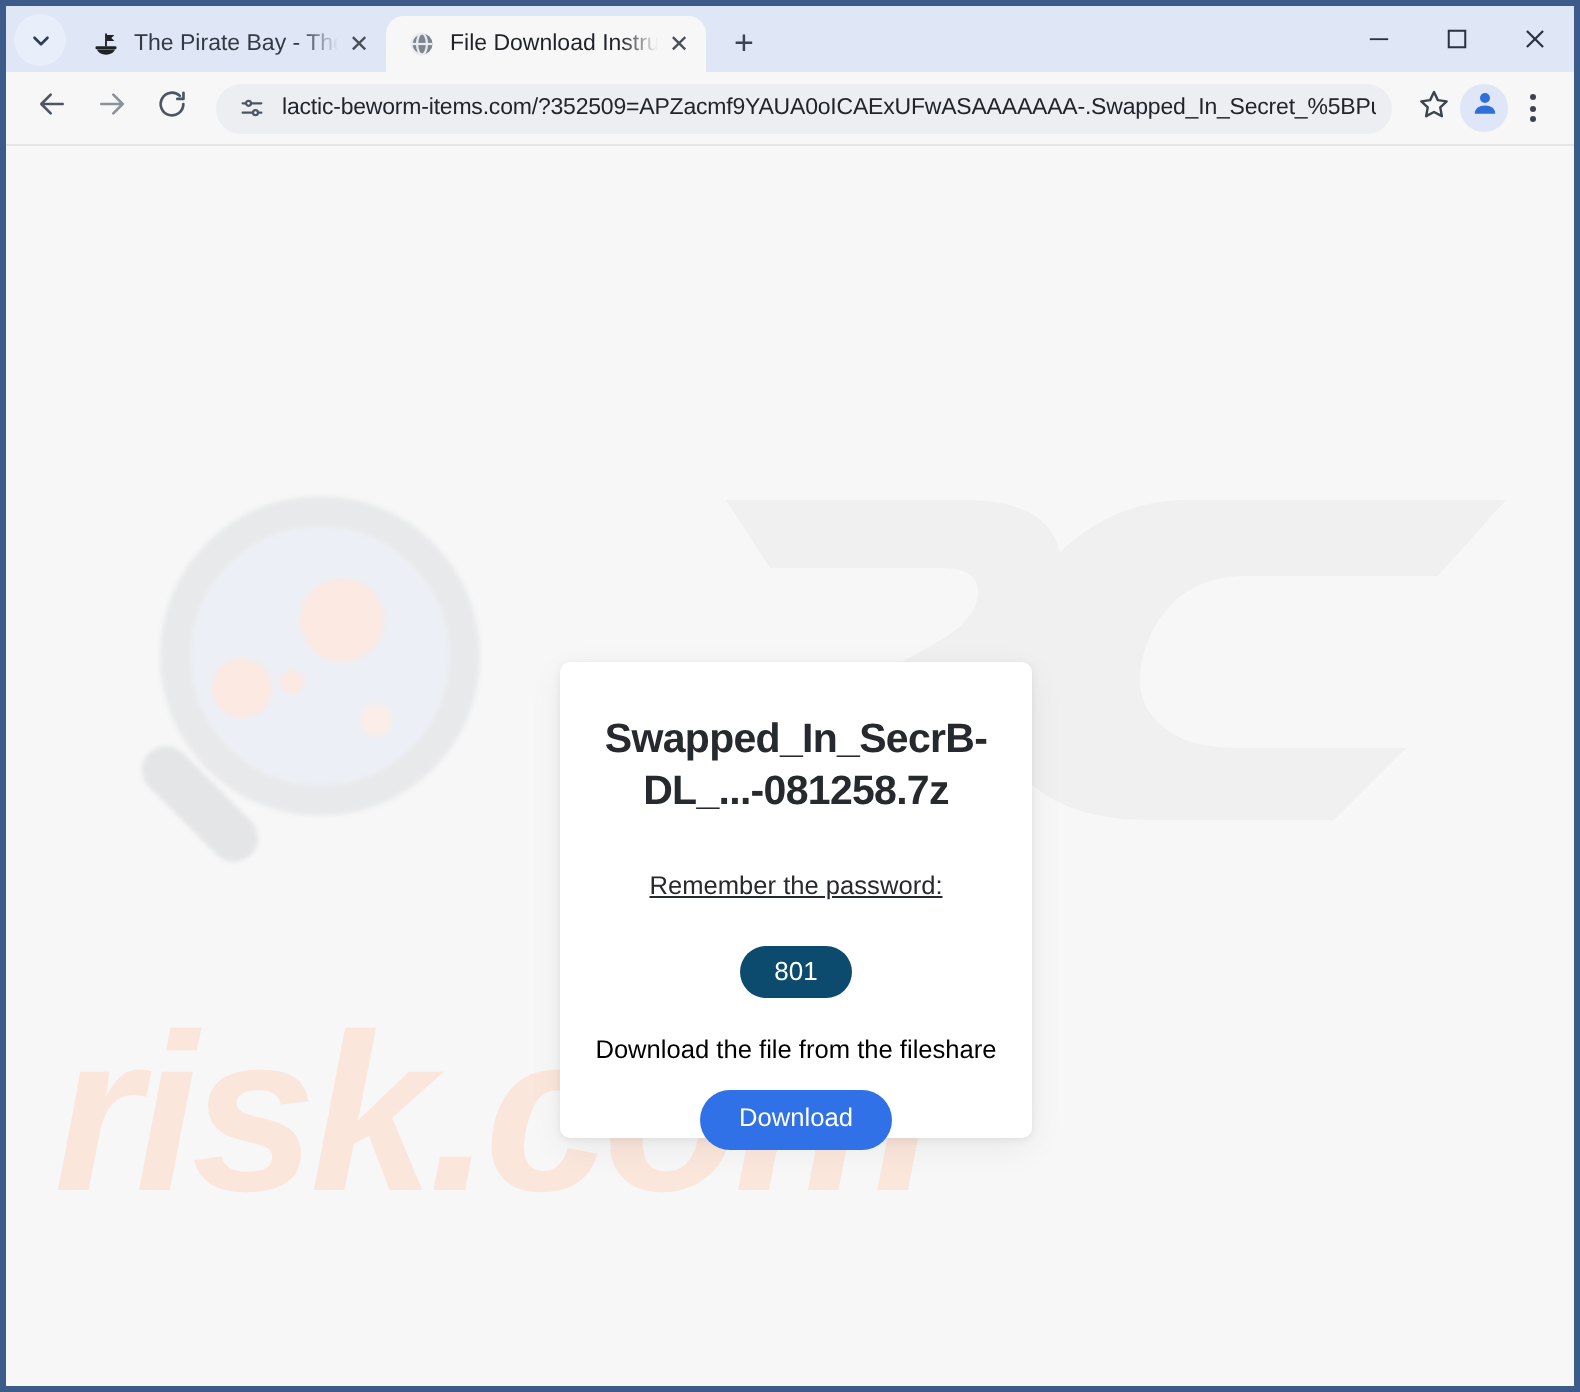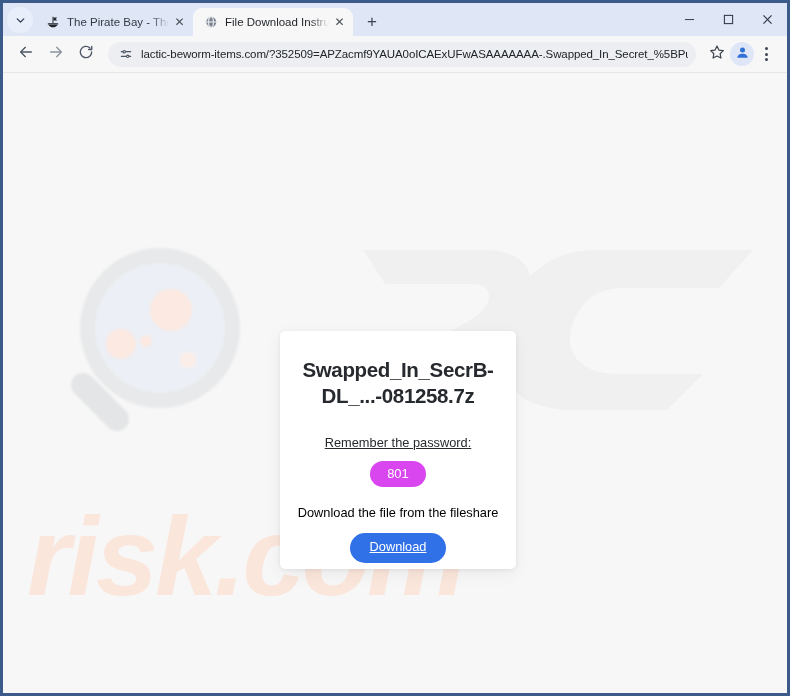--- a/index.html
+++ b/index.html
@@ -240,22 +240,22 @@
     margin: 0;
   }
   .pw-label {
     margin-top: 26px;
     font-size: 12.8px;
     color: #26292d;
     text-decoration: underline;
   }
   .pill {
     display: inline-block;
-    margin-top: 11px;
-    background: #d946ef;
+    margin-top: 23px;
+    background: #0c4a6e;
     color: #ffffff;
     border-radius: 13px;
     font-size: 13px;
     padding: 6px 16px 7px 16px;
     line-height: 1;
     min-width: 24px;
   }
   .dl-label {
     margin-top: 18px;
     font-size: 12.8px;
@@ -265,21 +265,20 @@
     display: inline-block;
     margin-top: 13px;
     background: #3071e8;
     color: #ffffff;
     border: none;
     border-radius: 15px;
     font-size: 12.8px;
     font-family: "Liberation Sans", sans-serif;
     padding: 8px 20px 9px 20px;
     line-height: 1;
-    text-decoration: underline;
   }
 </style>
 </head>
 <body>
 
 <div class="window">
 
   <div class="tabstrip">
 
     <div class="tab-search">

